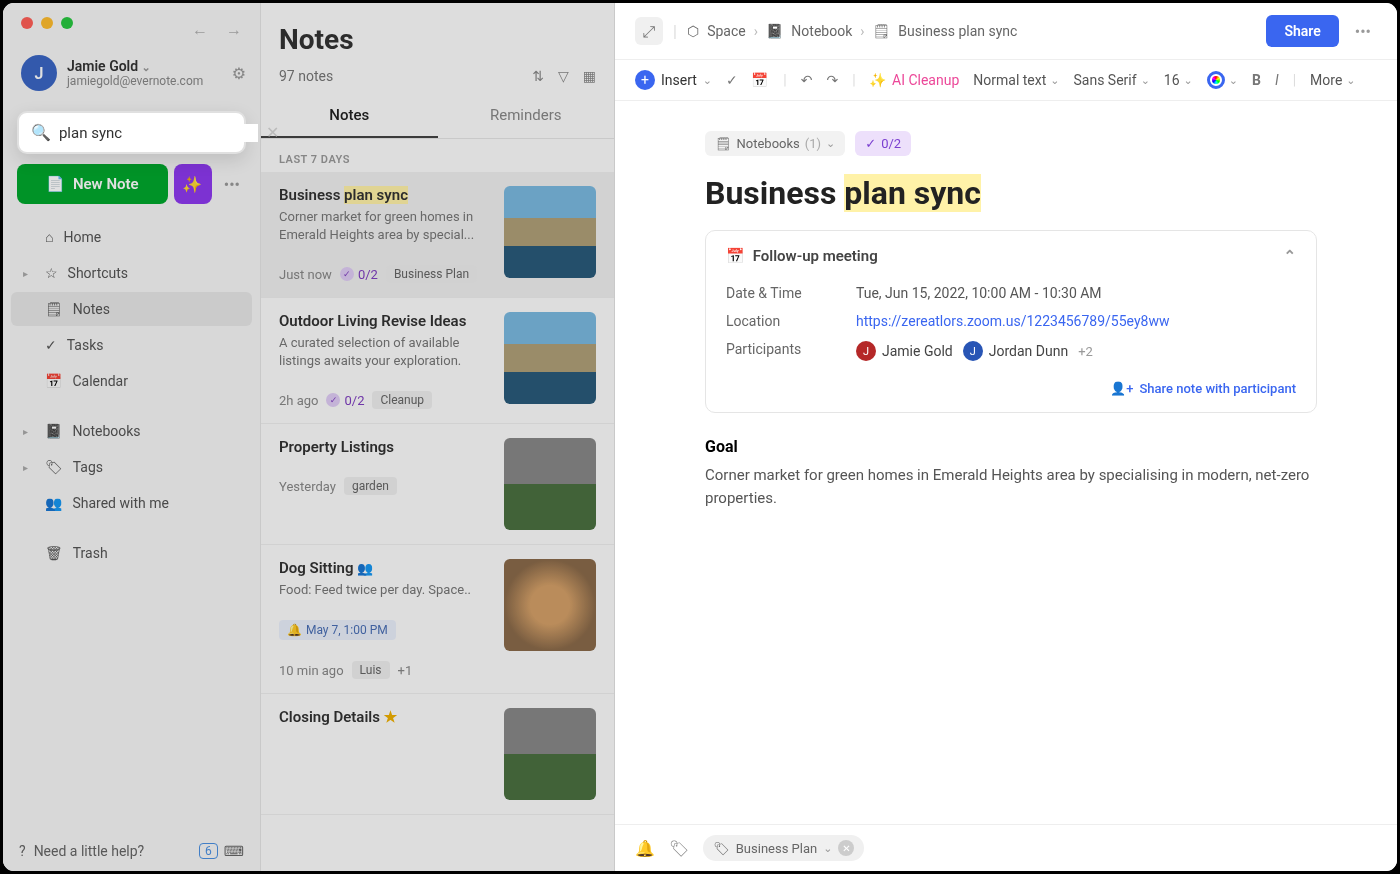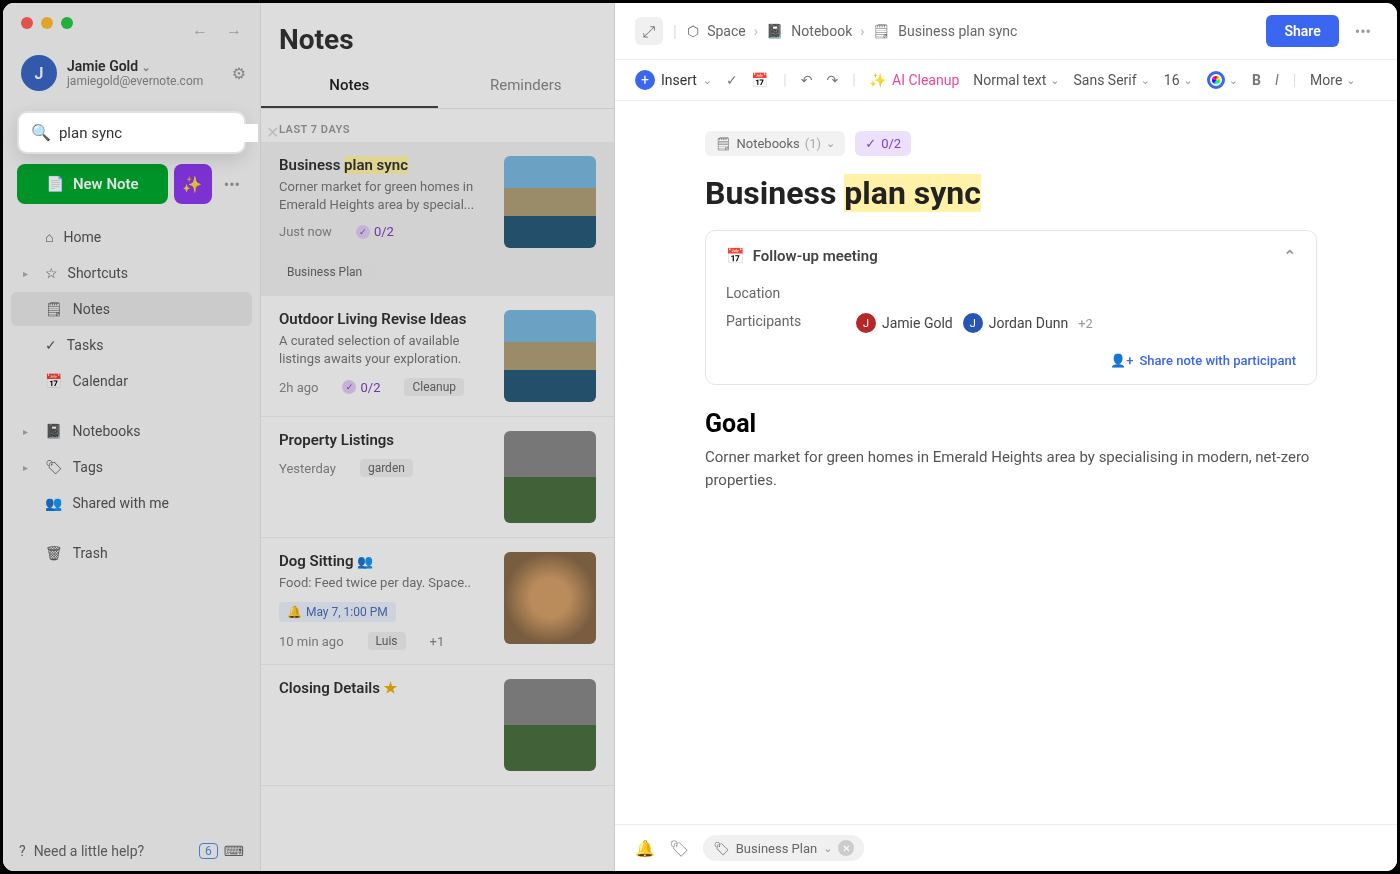--- a/index.html
+++ b/index.html
@@ -39,21 +39,21 @@
 .tab{flex:1;text-align:center;padding:12px 0;font-size:15px;color:#888;cursor:pointer}
 .tab.active{color:#222;border-bottom:2px solid #444;font-weight:500}
 .section-label{padding:14px 18px 6px;font-size:11px;letter-spacing:0.5px;color:#999;font-weight:600}
 .cards{overflow-y:auto;flex:1}
 .card{padding:14px 18px;border-bottom:1px solid #eee;display:flex;gap:12px;cursor:pointer}
 .card.sel{background:#f0f0f0}
 .cbody{flex:1;min-width:0}
 .ctitle{font-size:15px;font-weight:600;color:#333;margin-bottom:4px}
 .hl{background:#fff2a8}
 .cexc{font-size:13px;color:#777;line-height:1.4;max-height:36px;overflow:hidden}
-.cmeta{margin-top:10px;font-size:13px;color:#888;display:flex;align-items:center;gap:24px;flex-wrap:wrap}
+.cmeta{margin-top:21px;font-size:13px;color:#888;display:flex;align-items:center;gap:8px;flex-wrap:wrap}
 .tag{background:#eee;color:#666;border-radius:4px;padding:2px 8px;font-size:12px}
 .taskpill{color:#8040c0;font-size:13px;display:flex;align-items:center;gap:4px}
 .taskpill::before{content:"✓";display:inline-flex;width:14px;height:14px;border-radius:50%;background:#e0ccf5;color:#8040c0;align-items:center;justify-content:center;font-size:9px}
 .thumb{width:92px;height:92px;border-radius:6px;background:#ccc;flex-shrink:0}
 .t1{background:linear-gradient(180deg,#7ab9e0 35%,#b0a078 35% 65%,#2a5a7a 65%)}
 .t2{background:linear-gradient(180deg,#888 50%,#4a7040 50%)}
 .t3{background:radial-gradient(circle at 50% 50%,#d4a068 30%,#8a6a4a 70%)}
 .remind{background:#eaf0fb;color:#4a6fb5;border-radius:4px;padding:3px 8px;font-size:12px;display:inline-flex;align-items:center;gap:4px}
 .shared-ic{color:#28a745;font-size:13px}
 .editor{flex:1;display:flex;flex-direction:column;background:#fff}
@@ -81,21 +81,21 @@
 .mhead{display:flex;align-items:center;gap:8px;font-size:15px;font-weight:600;color:#444;margin-bottom:14px}
 .mrow{display:flex;padding:6px 0;font-size:14px}
 .mlabel{width:130px;color:#666}
 .mval{color:#555}
 .mval a{color:#3a66f0;text-decoration:none}
 .parts{display:flex;align-items:center;gap:10px}
 .pchip{display:flex;align-items:center;gap:6px;font-size:14px;color:#444}
 .pav{width:20px;height:20px;border-radius:50%;color:#fff;font-size:11px;display:flex;align-items:center;justify-content:center}
 .mnotes{color:#999;font-size:13px;margin-top:14px;padding-top:8px}
 .sharelink{text-align:right;color:#3a66f0;font-size:13px;font-weight:500;margin-top:14px;display:flex;justify-content:flex-end;align-items:center;gap:6px}
-.goal h3{font-size:25px;font-weight:700;margin-bottom:8px}
+.goal h3{font-size:16px;font-weight:700;margin-bottom:8px}
 .goal p{font-size:15px;color:#555;line-height:1.5}
 .efoot{border-top:1px solid #eee;padding:10px 20px;display:flex;align-items:center;gap:14px;color:#888}
 .foottag{background:#f0f0f0;border-radius:14px;padding:5px 10px;font-size:13px;color:#666;display:flex;align-items:center;gap:6px}
 .xclose{background:#ccc;border-radius:50%;width:16px;height:16px;display:flex;align-items:center;justify-content:center;font-size:10px;color:#fff}
 </style>
 </head>
 <body>
 
 <div class="app">
 <div class="overlay"></div>
@@ -190,20 +190,28 @@
       <span class="badge6">6</span>
       <span>⌨</span>
     </div>
   </div>
 </div>
 
 <div class="notelist">
   <div class="nlhead">
         <h1>Notes</h1>
       </div>
+  <div class="nlsub">
+    <span>97 notes</span>
+    <div class="icons">
+      <span>⇅</span>
+      <span>▽</span>
+      <span>▦</span>
+    </div>
+  </div>
   <div class="tabs">
     <div class="tab active">Notes</div>
     <div class="tab">Reminders</div>
   </div>
   <div class="section-label">LAST 7 DAYS</div>
   <div class="cards">
     <div class="card sel">
       <div class="cbody">
         <div class="ctitle"><span>Business </span><span class="hl">plan sync</span></div>
         <div class="cexc">Corner market for green homes in Emerald Heights area by special...</div>
@@ -332,21 +340,26 @@
           </div>
     </div>
     <h1 class="title"><span>Business </span><span class="hl">plan sync</span></h1>
     <div class="meeting">
       <div class="mhead">
             <span>📅</span>
             <span>Follow-up meeting</span>
             <span style="margin-left:auto;color:#999">⌃</span>
           </div>
       <div class="mrow">
+            <div class="mlabel">Date &amp; Time</div>
+            <div class="mval">Tue, Jun 15, 2022, 10:00 AM - 10:30 AM</div>
+          </div>
+      <div class="mrow">
             <div class="mlabel">Location</div>
+            <div class="mval"><a>https://zereatlors.zoom.us/1223456789/55ey8ww</a></div>
           </div>
       <div class="mrow">
             <div class="mlabel">Participants</div>
         <div class="parts">
           <div class="pchip">
                 <span class="pav" style="background:#b52828">J</span>
                 <span>Jamie Gold</span>
               </div>
           <div class="pchip">
                 <span class="pav" style="background:#2855b5">J</span>

